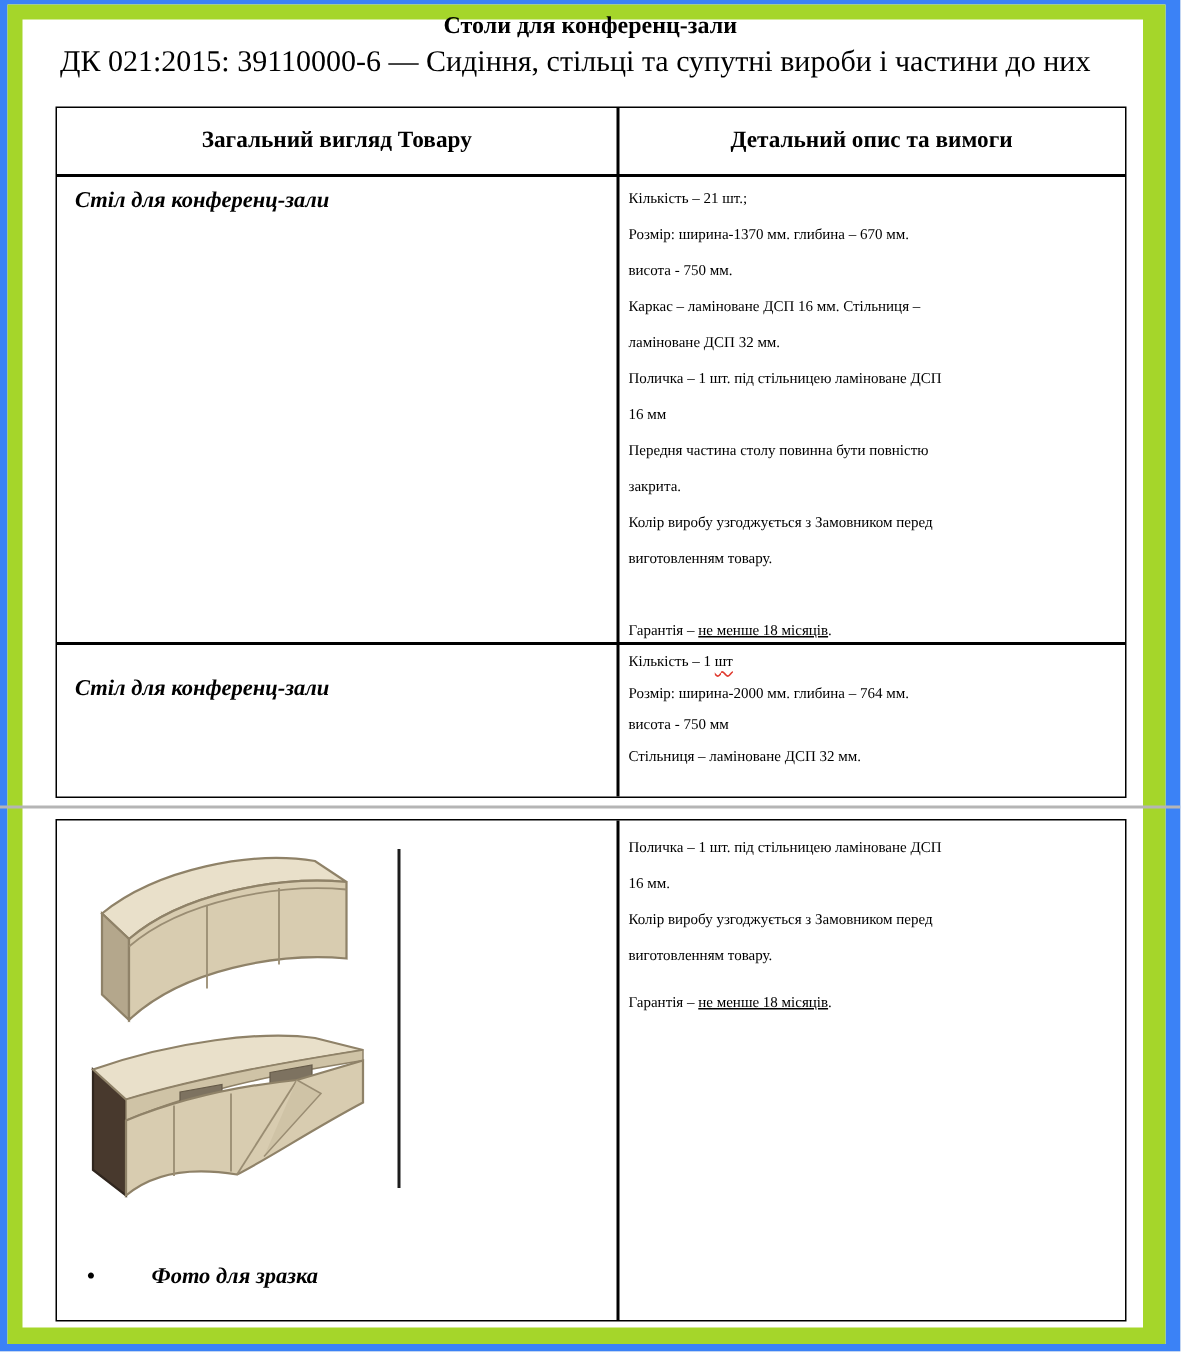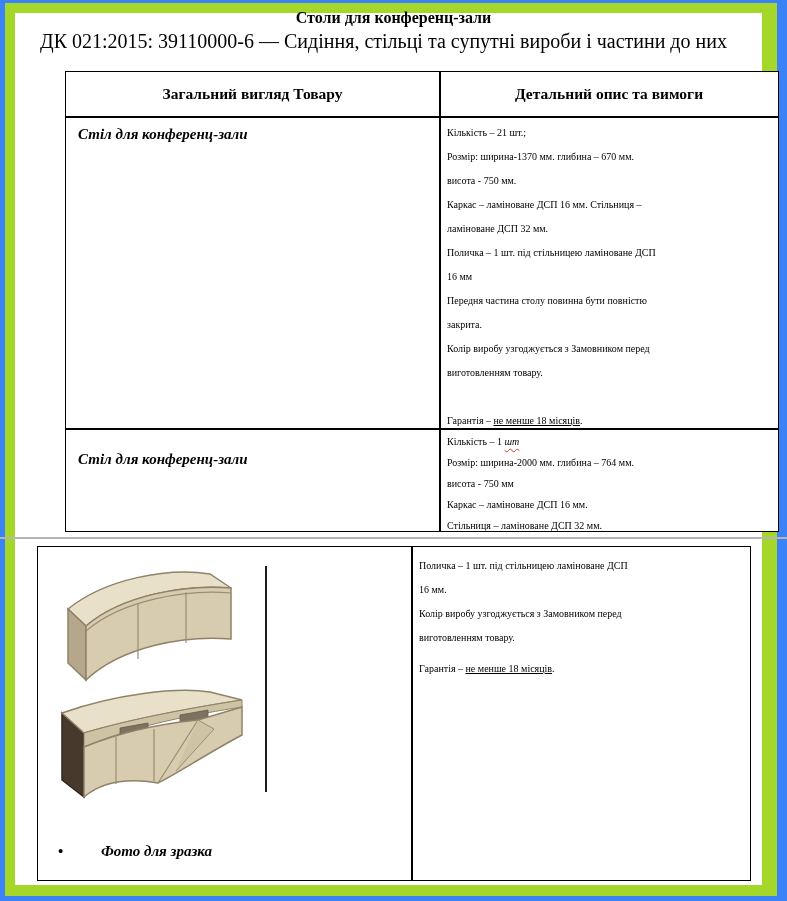--- a/index.html
+++ b/index.html
@@ -27,21 +27,21 @@
     justify-content:center; font-weight:bold; font-size:15.5px; }
 
   .item-name { position:absolute; font-weight:bold; font-style:italic; font-size:15px; }
 
   .desc { position:absolute; font-size:10px; }
   .desc .ln { line-height:24px; white-space:nowrap; }
   .desc2 .ln { line-height:21px; }
   .spacer24 { height:24px; }
   .spacer7 { height:7px; }
   .u { text-decoration:underline; }
-  .misspell { text-decoration:underline; text-decoration-style:wavy; text-decoration-color:#e03a2f; text-decoration-thickness:1px; text-underline-offset:3px;font-style:italic; }
+  .misspell { text-decoration:underline; text-decoration-style:wavy; text-decoration-color:#e03a2f; text-decoration-thickness:1px; text-underline-offset:3px; }
 
   .pagebreak { position:absolute; left:0; top:537px; width:787px; height:2px;
     background:#b5b5b5; z-index:3; }
 
   .photo-divider { position:absolute; width:2px; background:#1c1c1c; }
 
   .bullet-row { position:absolute; font-size:15px; font-weight:bold; font-style:italic; }
   .bullet-dot { position:absolute; left:0; top:0; font-style:normal; }
   .bullet-text { position:absolute; left:23px; top:0; white-space:nowrap;margin-left:20px; }
 
@@ -50,21 +50,21 @@
 </head>
 <body>
 
 <div class="page">
 
   <div class="paper"></div>
 
   <div class="doc-title">Столи для конференц-зали</div>
   <div class="doc-subtitle">ДК 021:2015: 39110000-6 — Сидіння, стільці та супутні вироби і частини до них</div>
 
-  <div class="tbl" style="left:37px; top:71px; width:714px; height:461px;margin-left:28px;">
+  <div class="tbl" style="left:37px; top:71px; width:714px; height:461px;">
     <div class="vline" style="left:373px;"></div>
     <div class="hline" style="top:44px;"></div>
     <div class="hline" style="top:356px;"></div>
 
     <div class="hdr" style="left:0; width:373px;">Загальний вигляд Товару</div>
     <div class="hdr" style="left:374px; right:0;font-family:Liberation Serif, serif;">Детальний опис та вимоги</div>
 
     <div class="item-name" style="left:12px; top:54px;">Стіл для конференц-зали</div>
     <div class="desc" style="left:381px; top:49px; width:330px;">
       <div class="ln">Кількість – 21 шт.;</div>
@@ -80,21 +80,20 @@
       <div class="ln">виготовленням товару.</div>
       <div class="spacer24"></div>
       <div class="ln"><span>Гарантія – </span><span class="u">не менше 18 місяців</span><span>.</span></div>
     </div>
 
     <div class="item-name" style="left:12px; top:379px;">Стіл для конференц-зали</div>
     <div class="desc desc2" style="left:381px; top:359px; width:330px;">
       <div class="ln"><span>Кількість – 1 </span><span class="misspell">шт</span></div>
       <div class="ln">Розмір: ширина-2000 мм. глибина – 764 мм.</div>
       <div class="ln">висота - 750 мм</div>
-      <div class="ln">Каркас – ламіноване ДСП 16 мм.</div>
       <div class="ln">Стільниця – ламіноване ДСП 32 мм.</div>
     </div>
   </div>
 
   <div class="pagebreak"></div>
 
   <div class="tbl" style="left:37px; top:546px; width:714px; height:335px;">
     <div class="vline" style="left:373px;"></div>
 
     <div style="position:absolute; left:22px; top:12px; width:180px; height:128px;">

